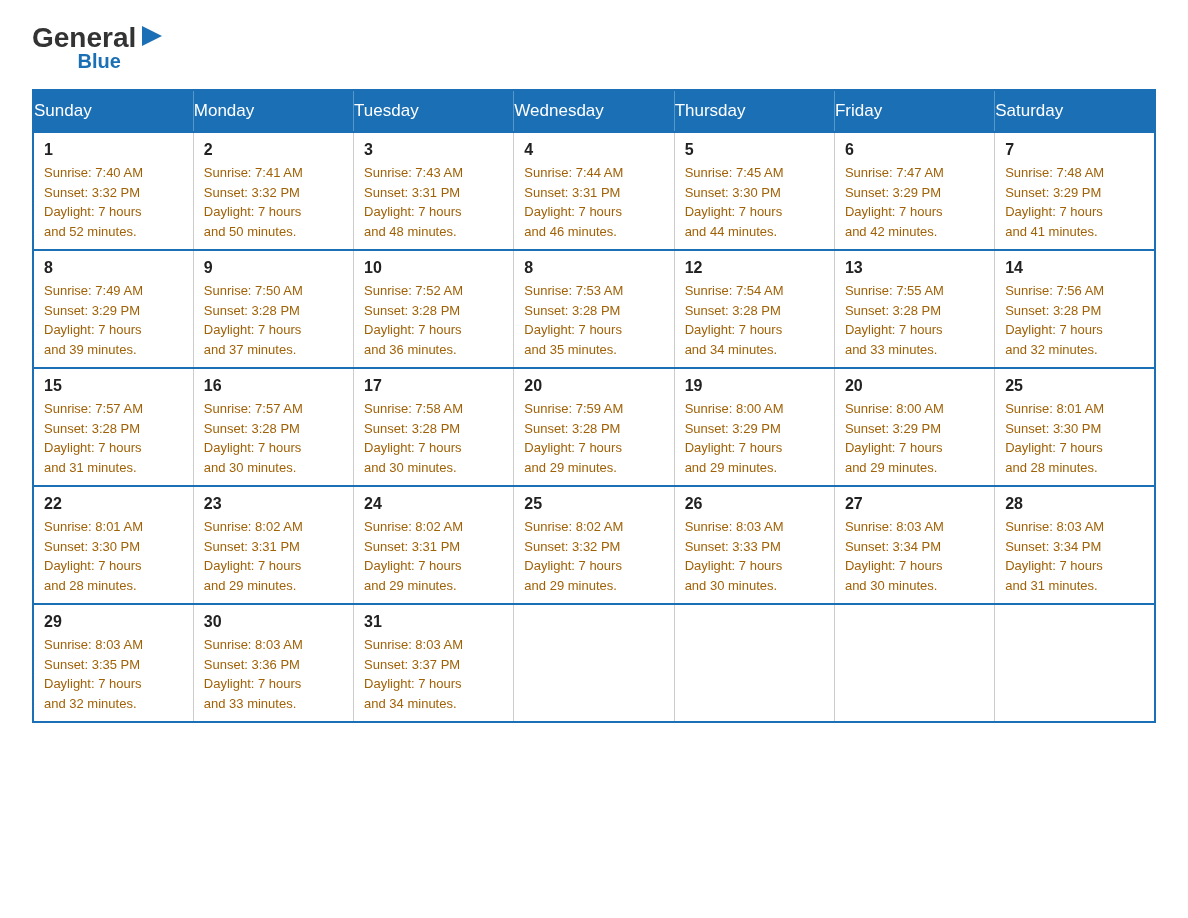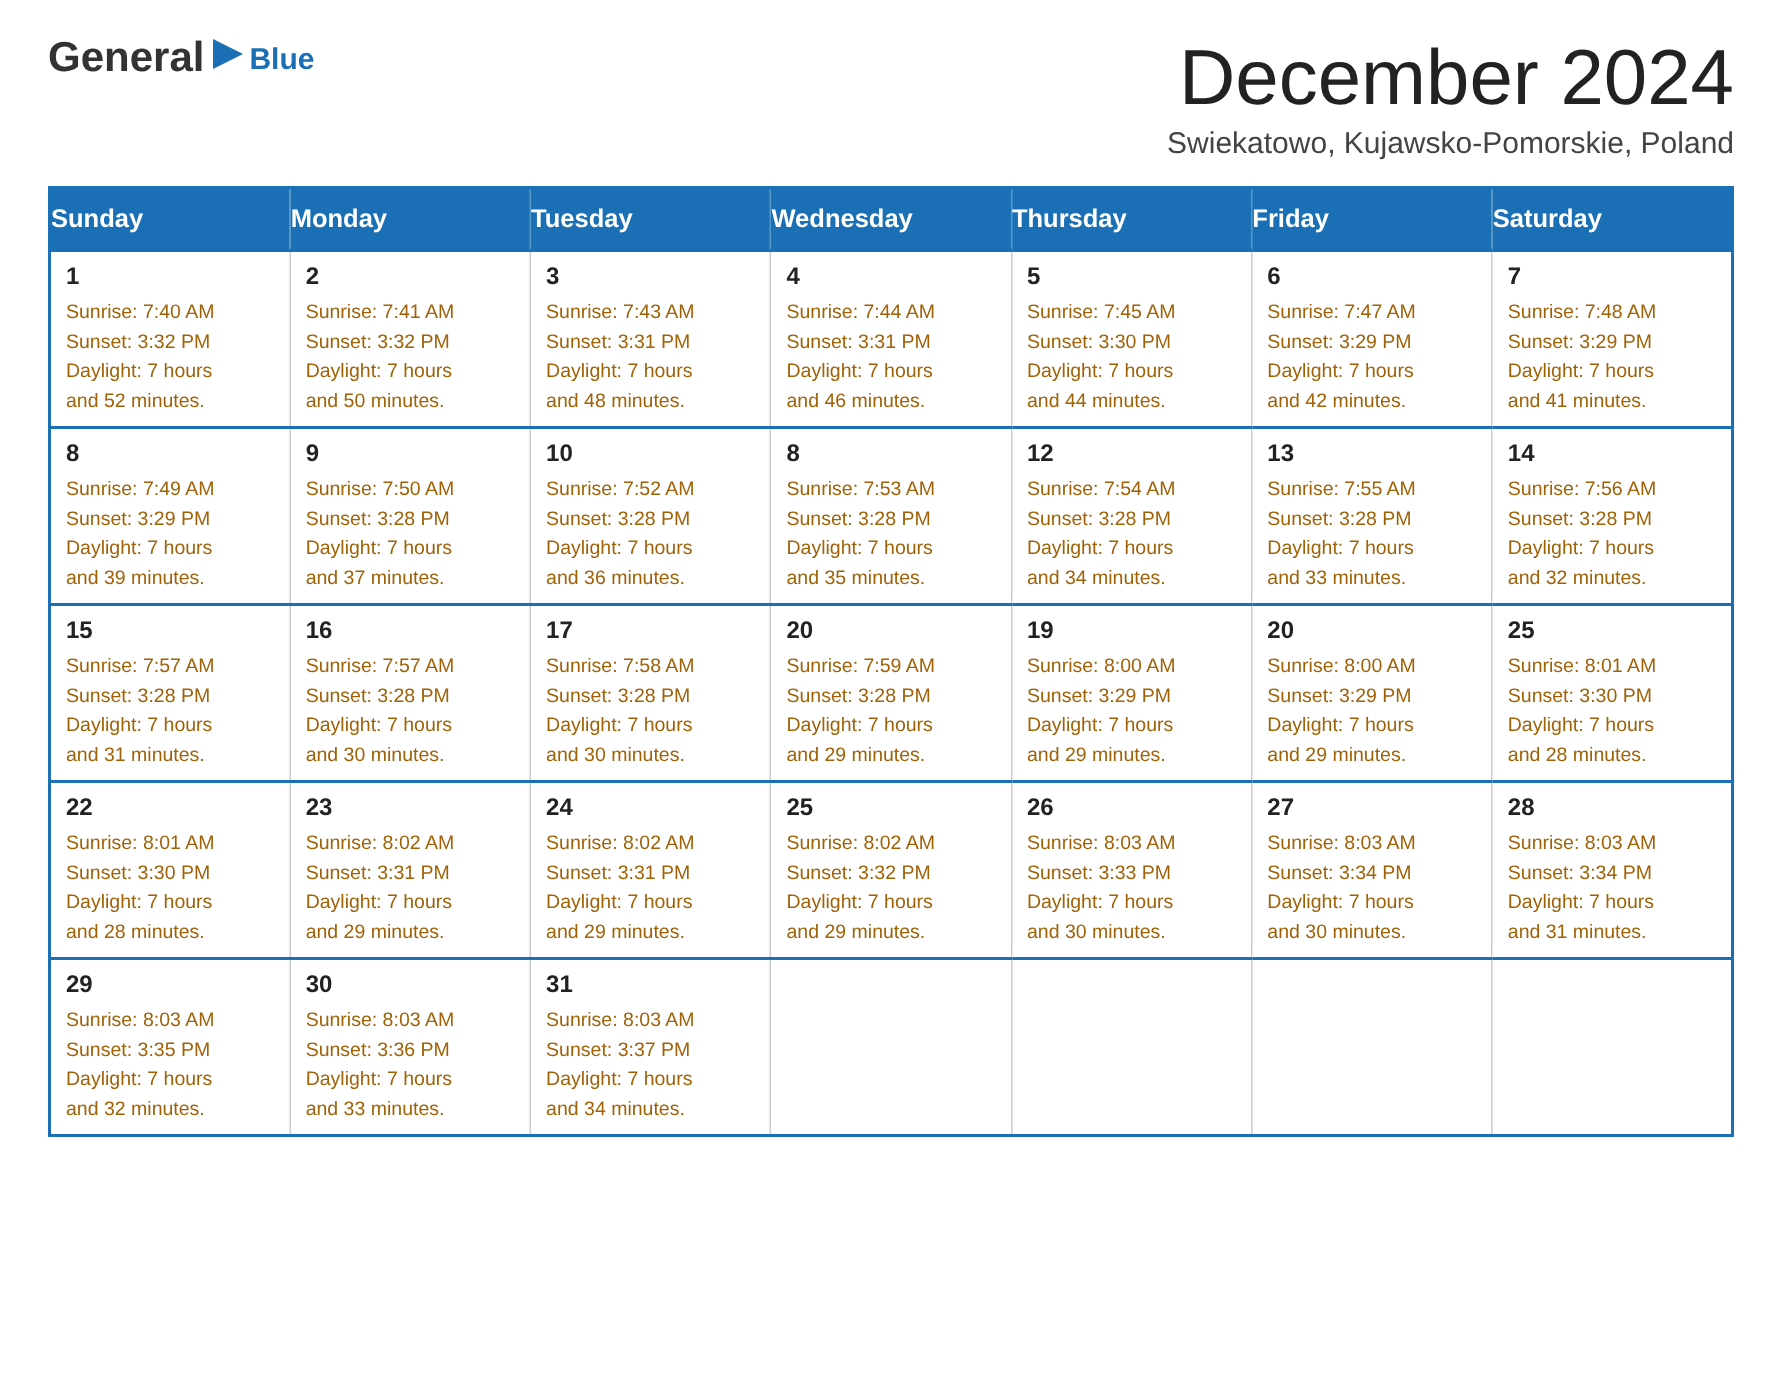--- a/index.html
+++ b/index.html
@@ -11,22 +11,22 @@
       min-height: 918px;
     }
     .header-area {
       display: flex;
       justify-content: space-between;
       align-items: flex-start;
       margin-bottom: 16px;
     }
     .logo {
       display: flex;
-      flex-direction: row;
-      align-items: flex-end;
+      flex-direction: column;
+      align-items: center;
     }
     .logo-text {
       font-size: 28px;
       font-weight: bold;
       color: #333;
       line-height: 1;
     }
     .logo-sub {
       color: #1a6fb5;
       font-size: 20px;
@@ -49,21 +49,21 @@
     }
     .calendar {
       width: 100%;
       border-collapse: collapse;
       border: 2px solid #1a6fb5;
     }
     .calendar th {
       background-color: #1a6fb5;
       color: #fff;
       font-size: 17px;
-      font-weight: bold;
+      font-weight: normal;
       padding: 10px 0;
       text-align: left;
       border-right: 1px solid #5599cc;
     }
     .calendar th:last-child {
       border-right: none;
     }
     .calendar td {
       vertical-align: top;
       padding: 8px 10px;
@@ -96,24 +96,20 @@
 
 <div class="header-area">
   <div class="logo">
     <div style="display:flex;align-items:center;">
       <span class="logo-text">General</span>
       <svg width="28" height="28" viewBox="0 0 28 28" style="margin-left:2px;margin-top:-4px;">
         <polygon points="4,4 24,14 4,24" fill="#1a6fb5"></polygon>
       </svg>
     </div>
     <div class="logo-sub">Blue</div>
-  </div>
-  <div class="title-area">
-    <div class="month-title">December 2024</div>
-    <div class="location">Swiekatowo, Kujawsko-Pomorskie, Poland</div>
   </div>
 </div>
 
 <table class="calendar">
   <thead>
     <tr>
       <th>Sunday</th>
       <th>Monday</th>
       <th>Tuesday</th>
       <th>Wednesday</th>

